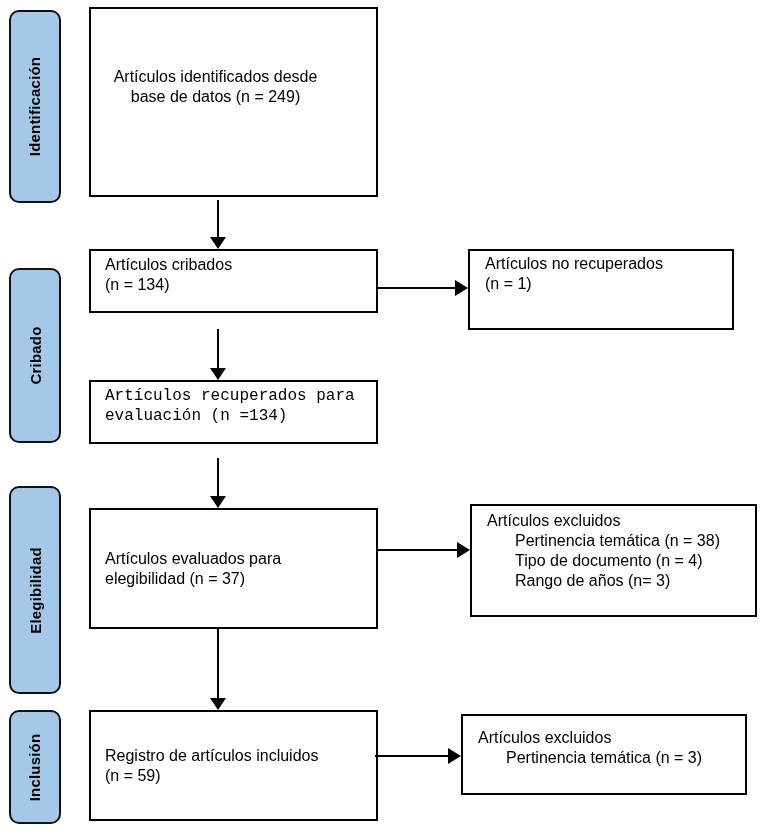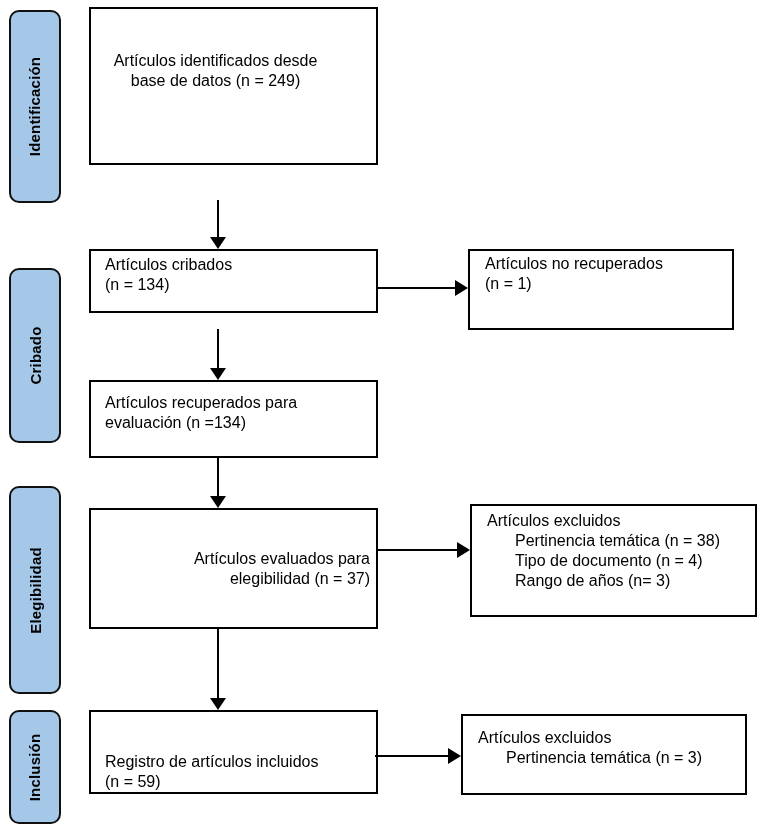--- a/index.html
+++ b/index.html
@@ -23,25 +23,25 @@
   .st-cribado{top:268px;height:175px;}
   .st-elegibilidad{top:486px;height:208px;}
   .st-inclusion{top:710px;height:114px;}
   
   .box{
     position:absolute;background:#fff;border:2px solid #000;box-sizing:border-box;
     display:flex;flex-direction:column;justify-content:center;
     font-size:16px;line-height:20px;
   }
   .b-main{left:89px;width:289px;padding-left:14px;padding-right:6px;}
-  .b-identified{top:7px;height:158px;text-align:center;padding-left:12px;padding-right:48px;padding-bottom:30px;}
+  .b-identified{top:7px;height:190px;text-align:center;padding-left:12px;padding-right:48px;padding-bottom:30px;}
   .b-screened{top:249px;height:64px;padding-bottom:12px;}
-  .b-retrieved{top:380px;height:78px;padding-bottom:12px;}
-  .b-assessed{top:508px;height:121px;align-items:flex-end;}
-  .b-included{top:710px;height:84px;justify-content:flex-end;}
+  .b-retrieved{top:380px;height:64px;padding-bottom:12px;font-family:Liberation Mono, monospace;}
+  .b-assessed{top:508px;height:121px;}
+  .b-included{top:710px;height:111px;}
   .b-notretrieved{left:468px;width:266px;top:249px;height:81px;padding-left:15px;padding-bottom:32px;}
   .b-excl1{left:470px;width:287px;top:504px;height:113px;padding-left:15px;padding-bottom:20px;}
   .b-excl2{left:461px;width:286px;top:714px;height:81px;padding-left:15px;padding-bottom:14px;}
   .ind{padding-left:28px;}
   
   .vline{position:absolute;left:217px;width:2px;background:#000;}
   .hline{position:absolute;height:2px;background:#000;}
   .ah-down{
     position:absolute;left:210px;width:0;height:0;
     border-left:8px solid transparent;border-right:8px solid transparent;

